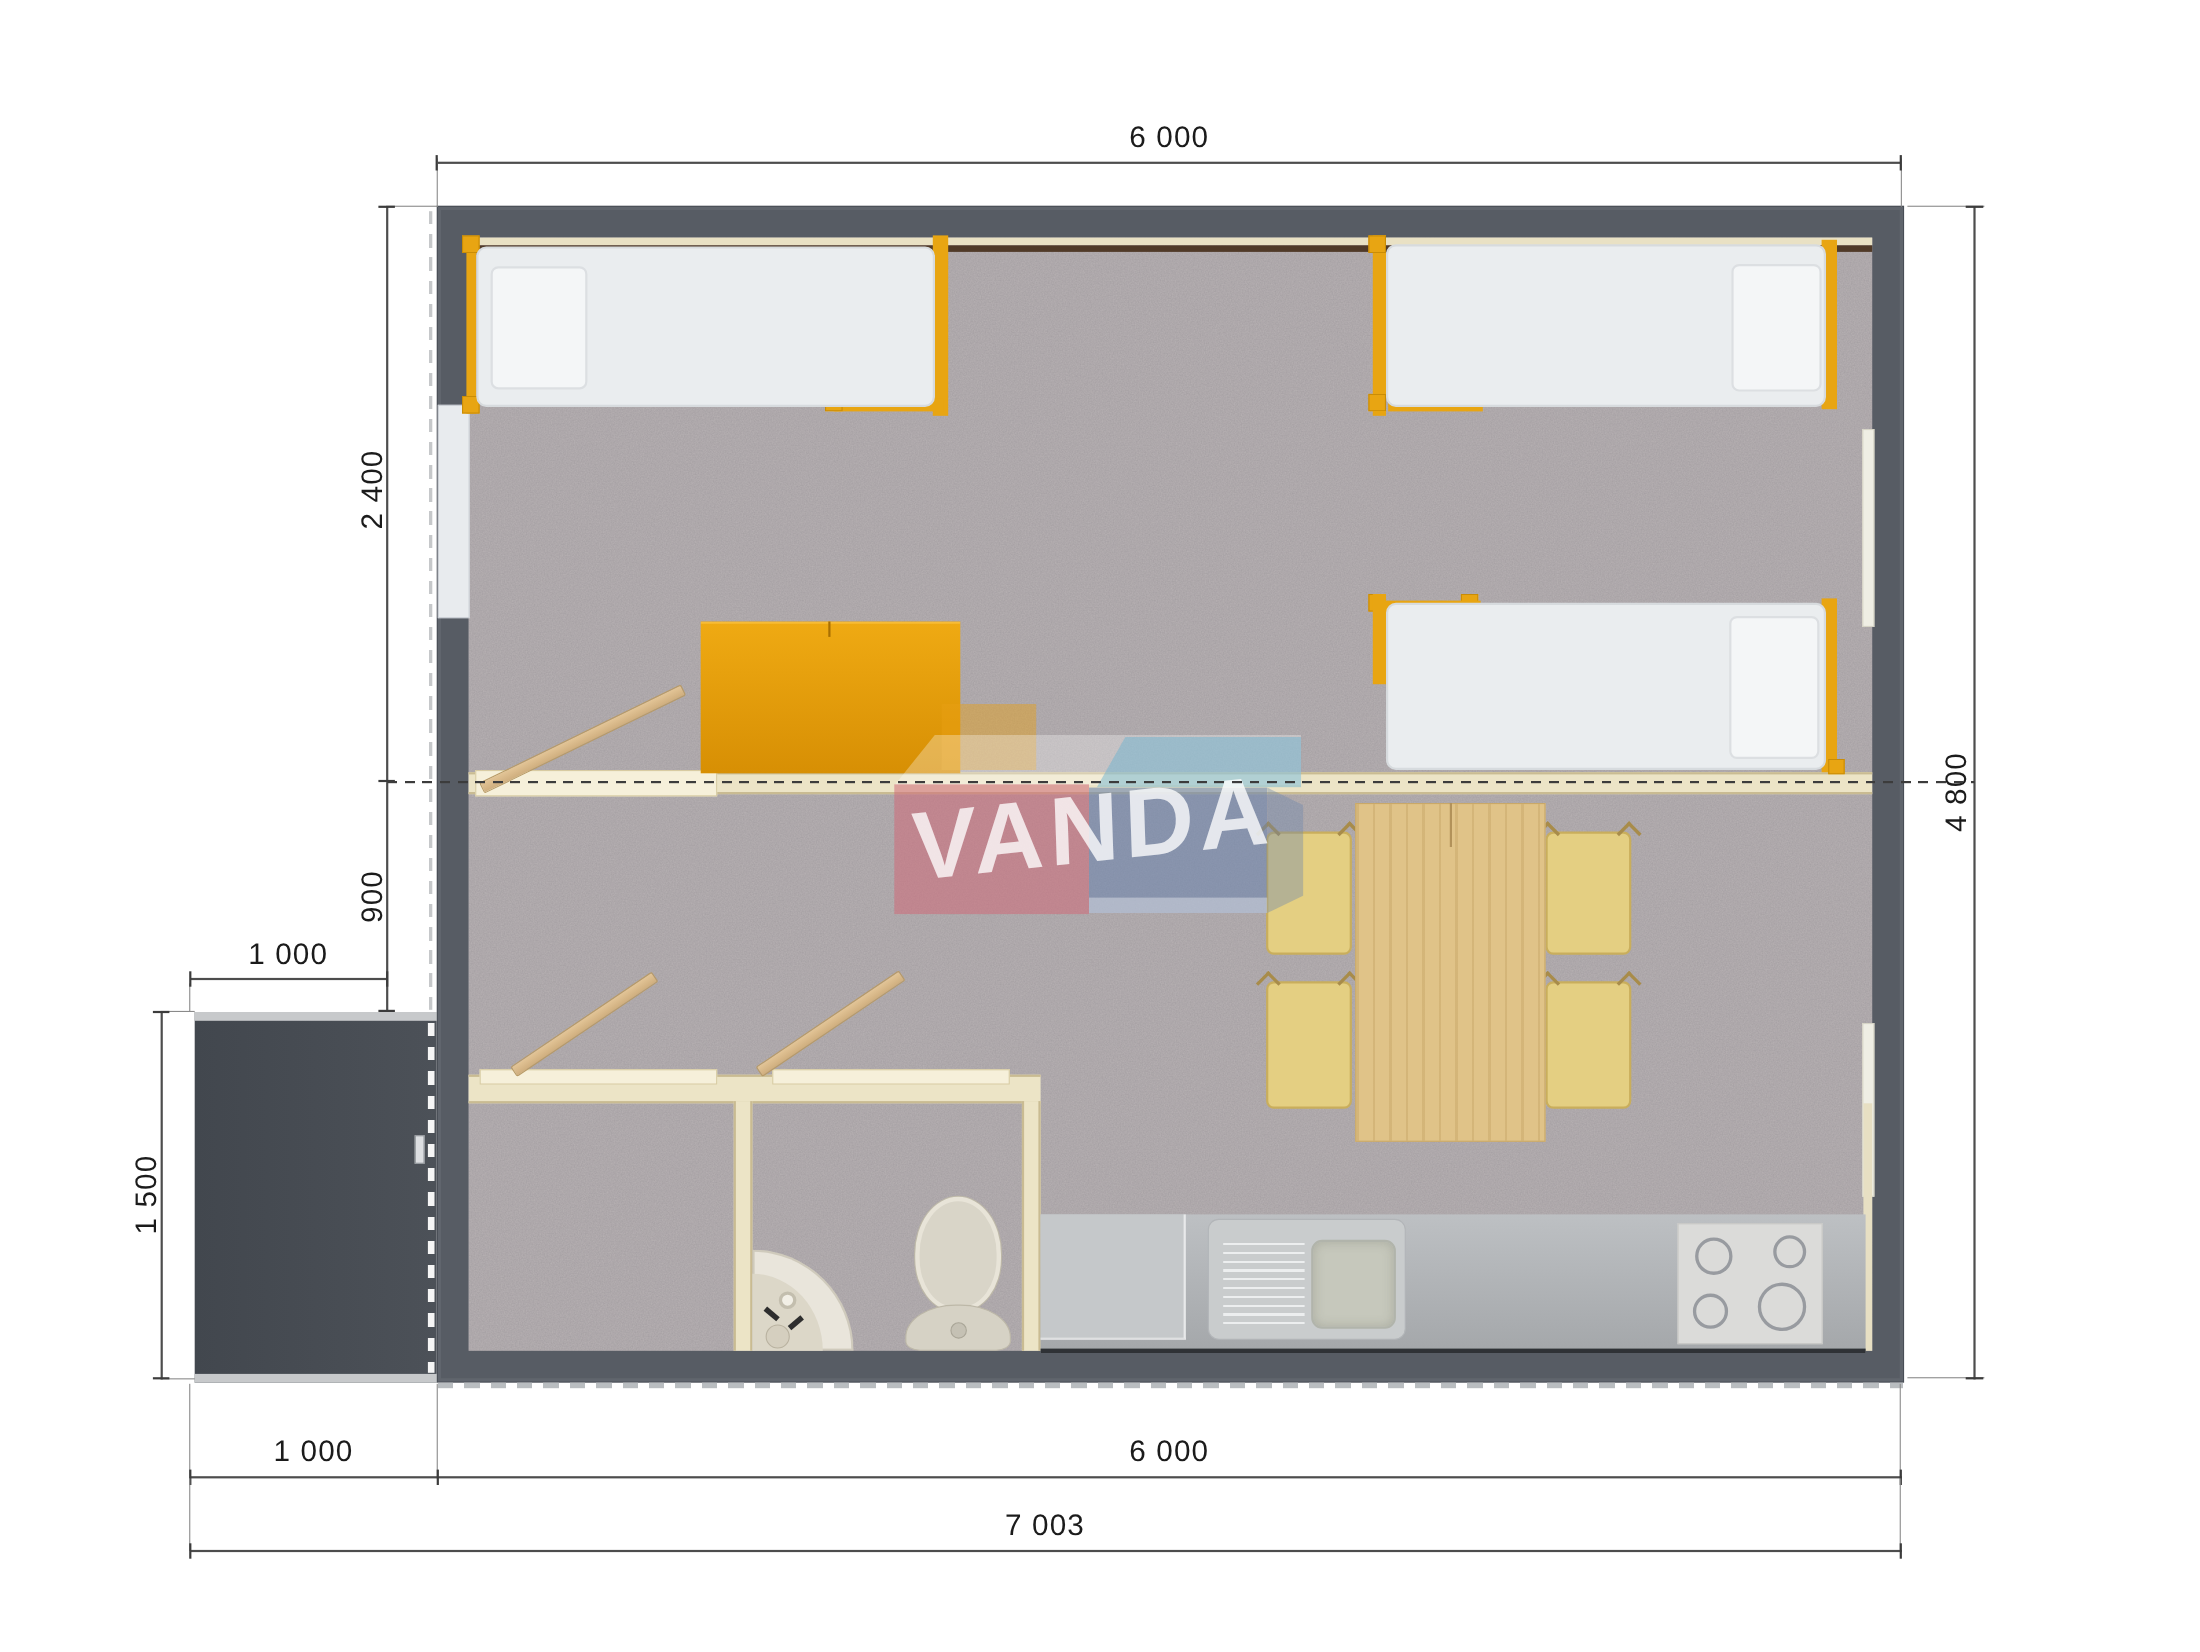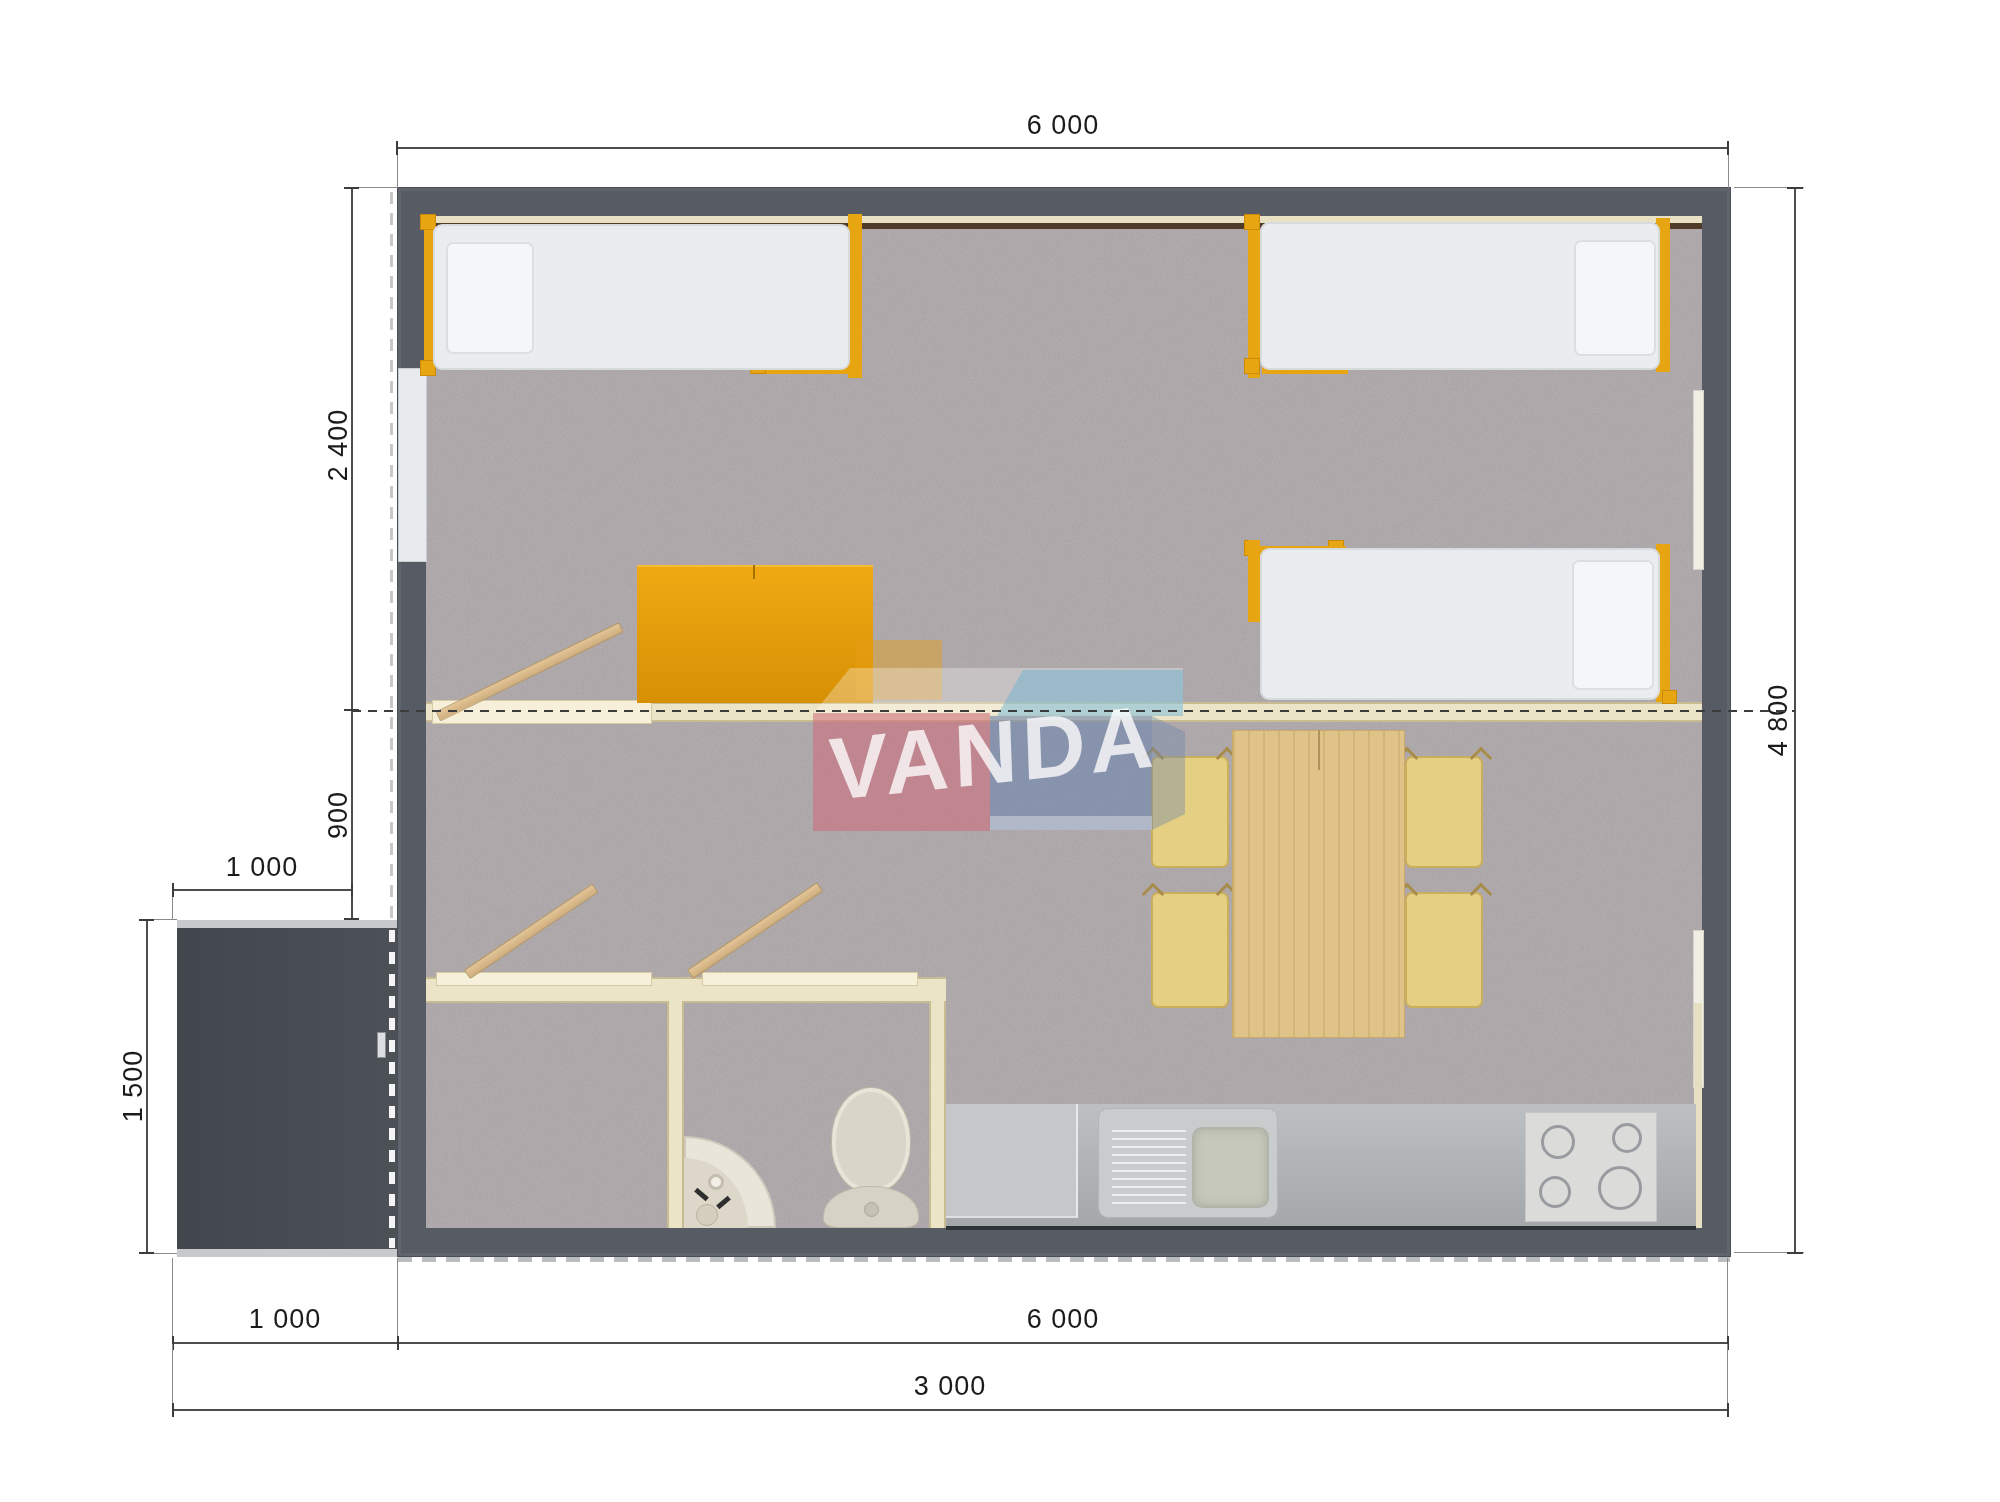--- a/index.html
+++ b/index.html
@@ -217,15 +217,15 @@
   <div class="tick" style="left:397px;top:1336px;width:2px;height:14px;"></div>
   <div class="tick" style="left:1727px;top:1336px;width:2px;height:14px;"></div>
   <div class="dim-label" style="left:225px;top:1302px;width:120px;height:34px;">1 000</div>
   <div class="dim-label" style="left:1003px;top:1302px;width:120px;height:34px;">6 000</div>
 
   <div class="ext" style="left:172px;top:1344px;width:1px;height:66px;"></div>
   <div class="ext" style="left:1727px;top:1344px;width:1px;height:66px;"></div>
   <div class="dl" style="left:173px;top:1409px;width:1556px;height:2px;"></div>
   <div class="tick" style="left:172px;top:1403px;width:2px;height:14px;"></div>
   <div class="tick" style="left:1727px;top:1403px;width:2px;height:14px;"></div>
-  <div class="dim-label" style="left:890px;top:1369px;width:120px;height:34px;">3 000</div>
+  <div class="dim-label" style="left:890px;top:1369px;width:120px;height:34px;">7 003</div>
 
 </div>
 
 </body></html>

